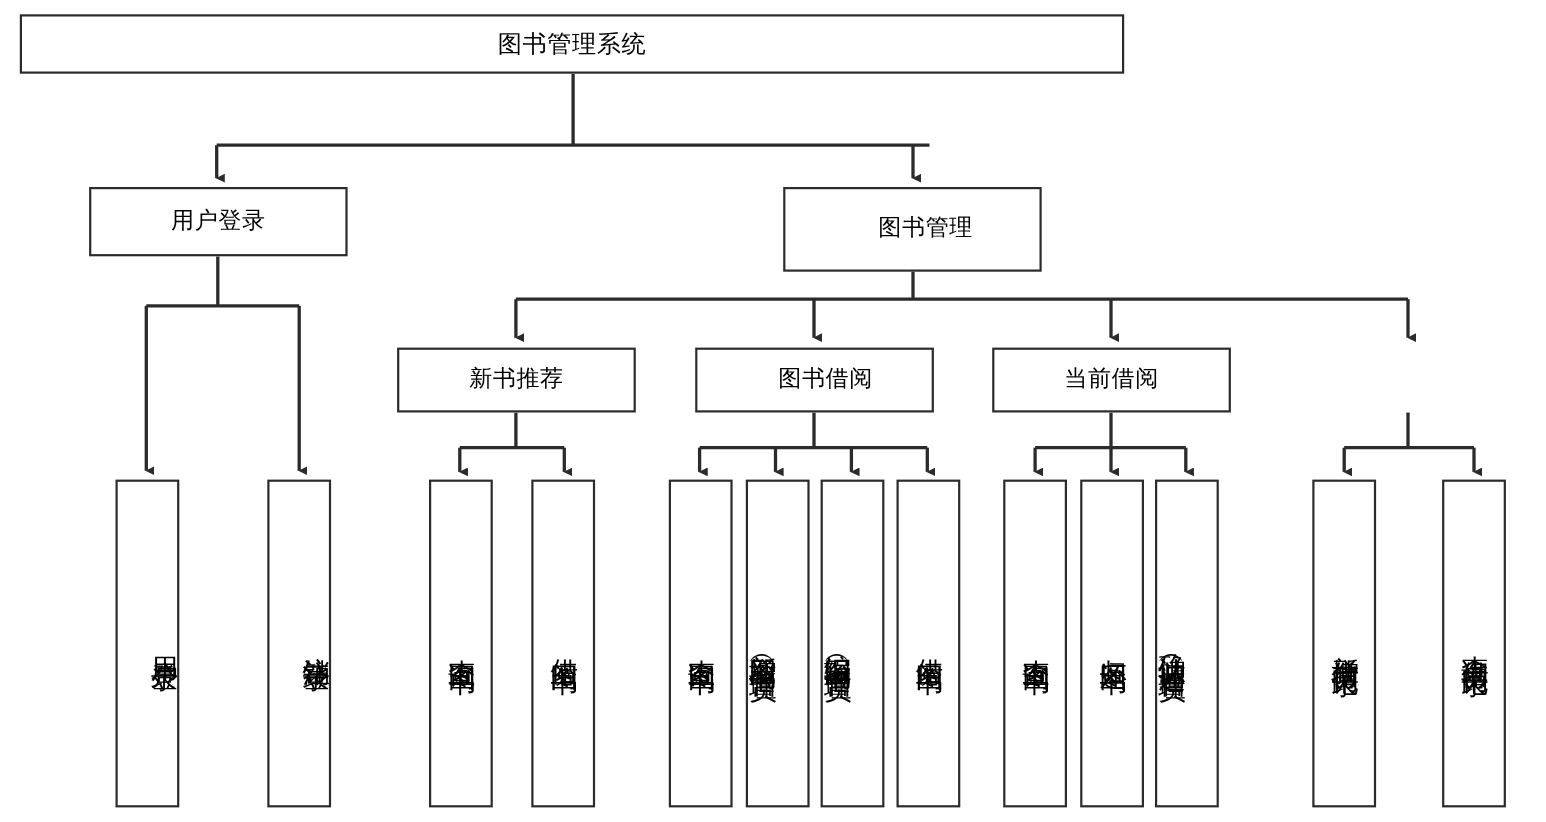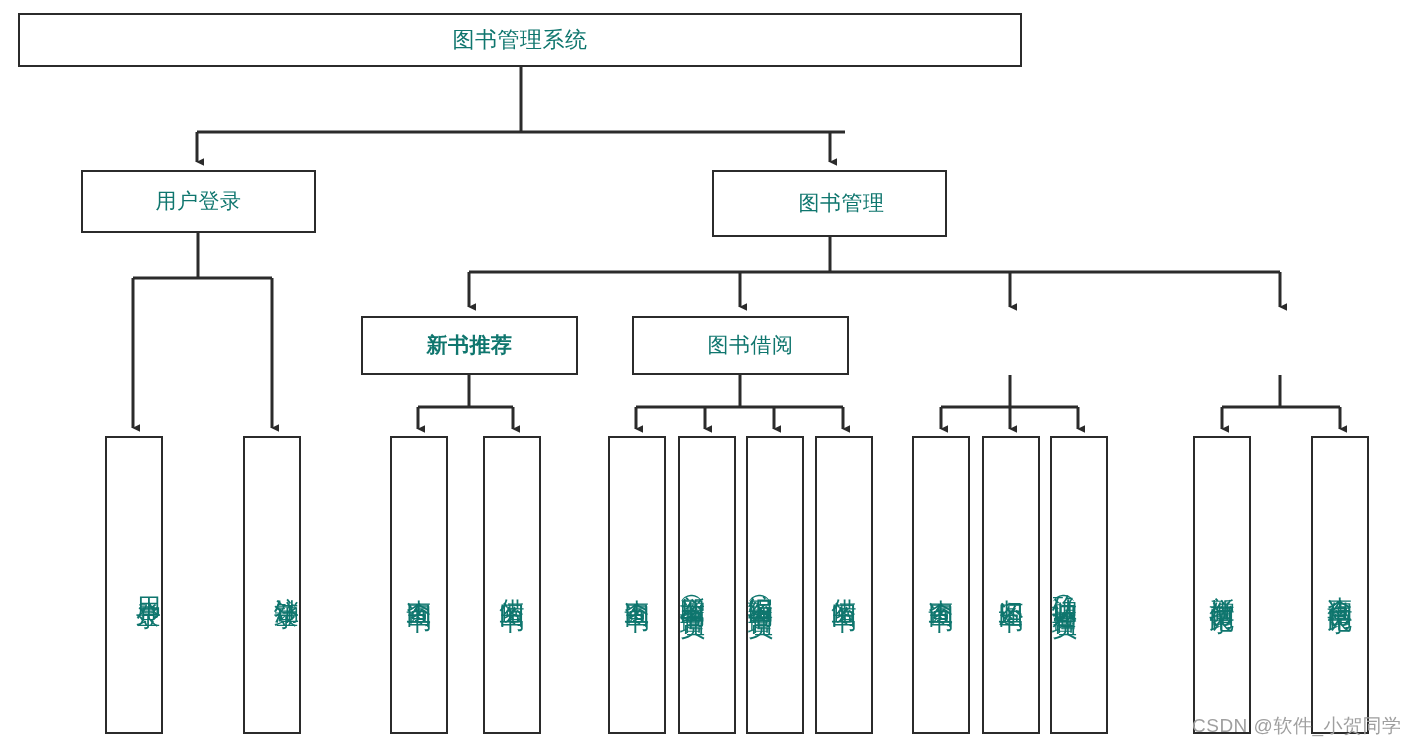--- a/index.html
+++ b/index.html
@@ -26,21 +26,21 @@
     pointer-events: none;
   }
   .node {
     position: absolute;
     box-sizing: border-box;
     background: #ffffff;
     border: 2px solid #2b2b2b;
     display: flex;
     align-items: center;
     justify-content: center;
-    color: #0f766e;
+    color: #000000;
   }
   .node-label {
     display: block;
     line-height: 1.18;
     letter-spacing: 0.5px;
     white-space: nowrap;
   }
   
   .h-node .node-label {
     font-size: 21px;
@@ -132,30 +132,33 @@
     </g>
   </svg>
 
   <div class="node h-node root" style="left:18px; top:13px; width:1004px; height:54px;">
     <span class="node-label">图书管理系统</span>
   </div>
 
   <div class="node h-node" style="left:81px; top:170px; width:235px; height:63px;">
     <span class="node-label">用户登录</span>
   </div>
-  <div class="node h-node" style="left:712px; top:170px; width:235px; height:67px;padding-left:24px;">
+  <div class="node h-node" style="left:712px; top:170px; width:235px; height:77px;padding-left:24px;">
     <span class="node-label">图书管理</span>
   </div>
 
-  <div class="node h-node" style="left:361px; top:316px; width:217px; height:59px;font-weight:bold;">
+  <div class="node h-node" style="left:361px; top:316px; width:217px; height:59px;">
     <span class="node-label">新书推荐</span>
   </div>
   <div class="node h-node" style="left:632px; top:316px; width:217px; height:59px;padding-left:20px;">
     <span class="node-label">图书借阅</span>
   </div>
+  <div class="node h-node" style="left:902px; top:316px; width:217px; height:59px;">
+    <span class="node-label">当前借阅</span>
+  </div>
 
   <div class="node v-node bottom-text" style="left:105px; top:436px; width:58px; height:298px;">
     <span class="node-label">用户登录</span>
   </div>
   <div class="node v-node bottom-text" style="left:243px; top:436px; width:58px; height:298px;">
     <span class="node-label">注销登录</span>
   </div>
 
   <div class="node v-node center-text" style="left:390px; top:436px; width:58px; height:298px;">
     <span class="node-label">查询图书</span>
@@ -187,15 +190,14 @@
     <span class="node-label">确认归还（管理员）</span>
   </div>
 
   <div class="node v-node center-text" style="left:1193px; top:436px; width:58px; height:298px;">
     <span class="node-label">新增借阅记录</span>
   </div>
   <div class="node v-node center-text" style="left:1311px; top:436px; width:58px; height:298px;">
     <span class="node-label">查询借阅记录</span>
   </div>
 
-  <div class="watermark" style="left:1192px; top:713px;">CSDN @软件_小贺同学</div>
 
 </div>
 
 </body></html>

